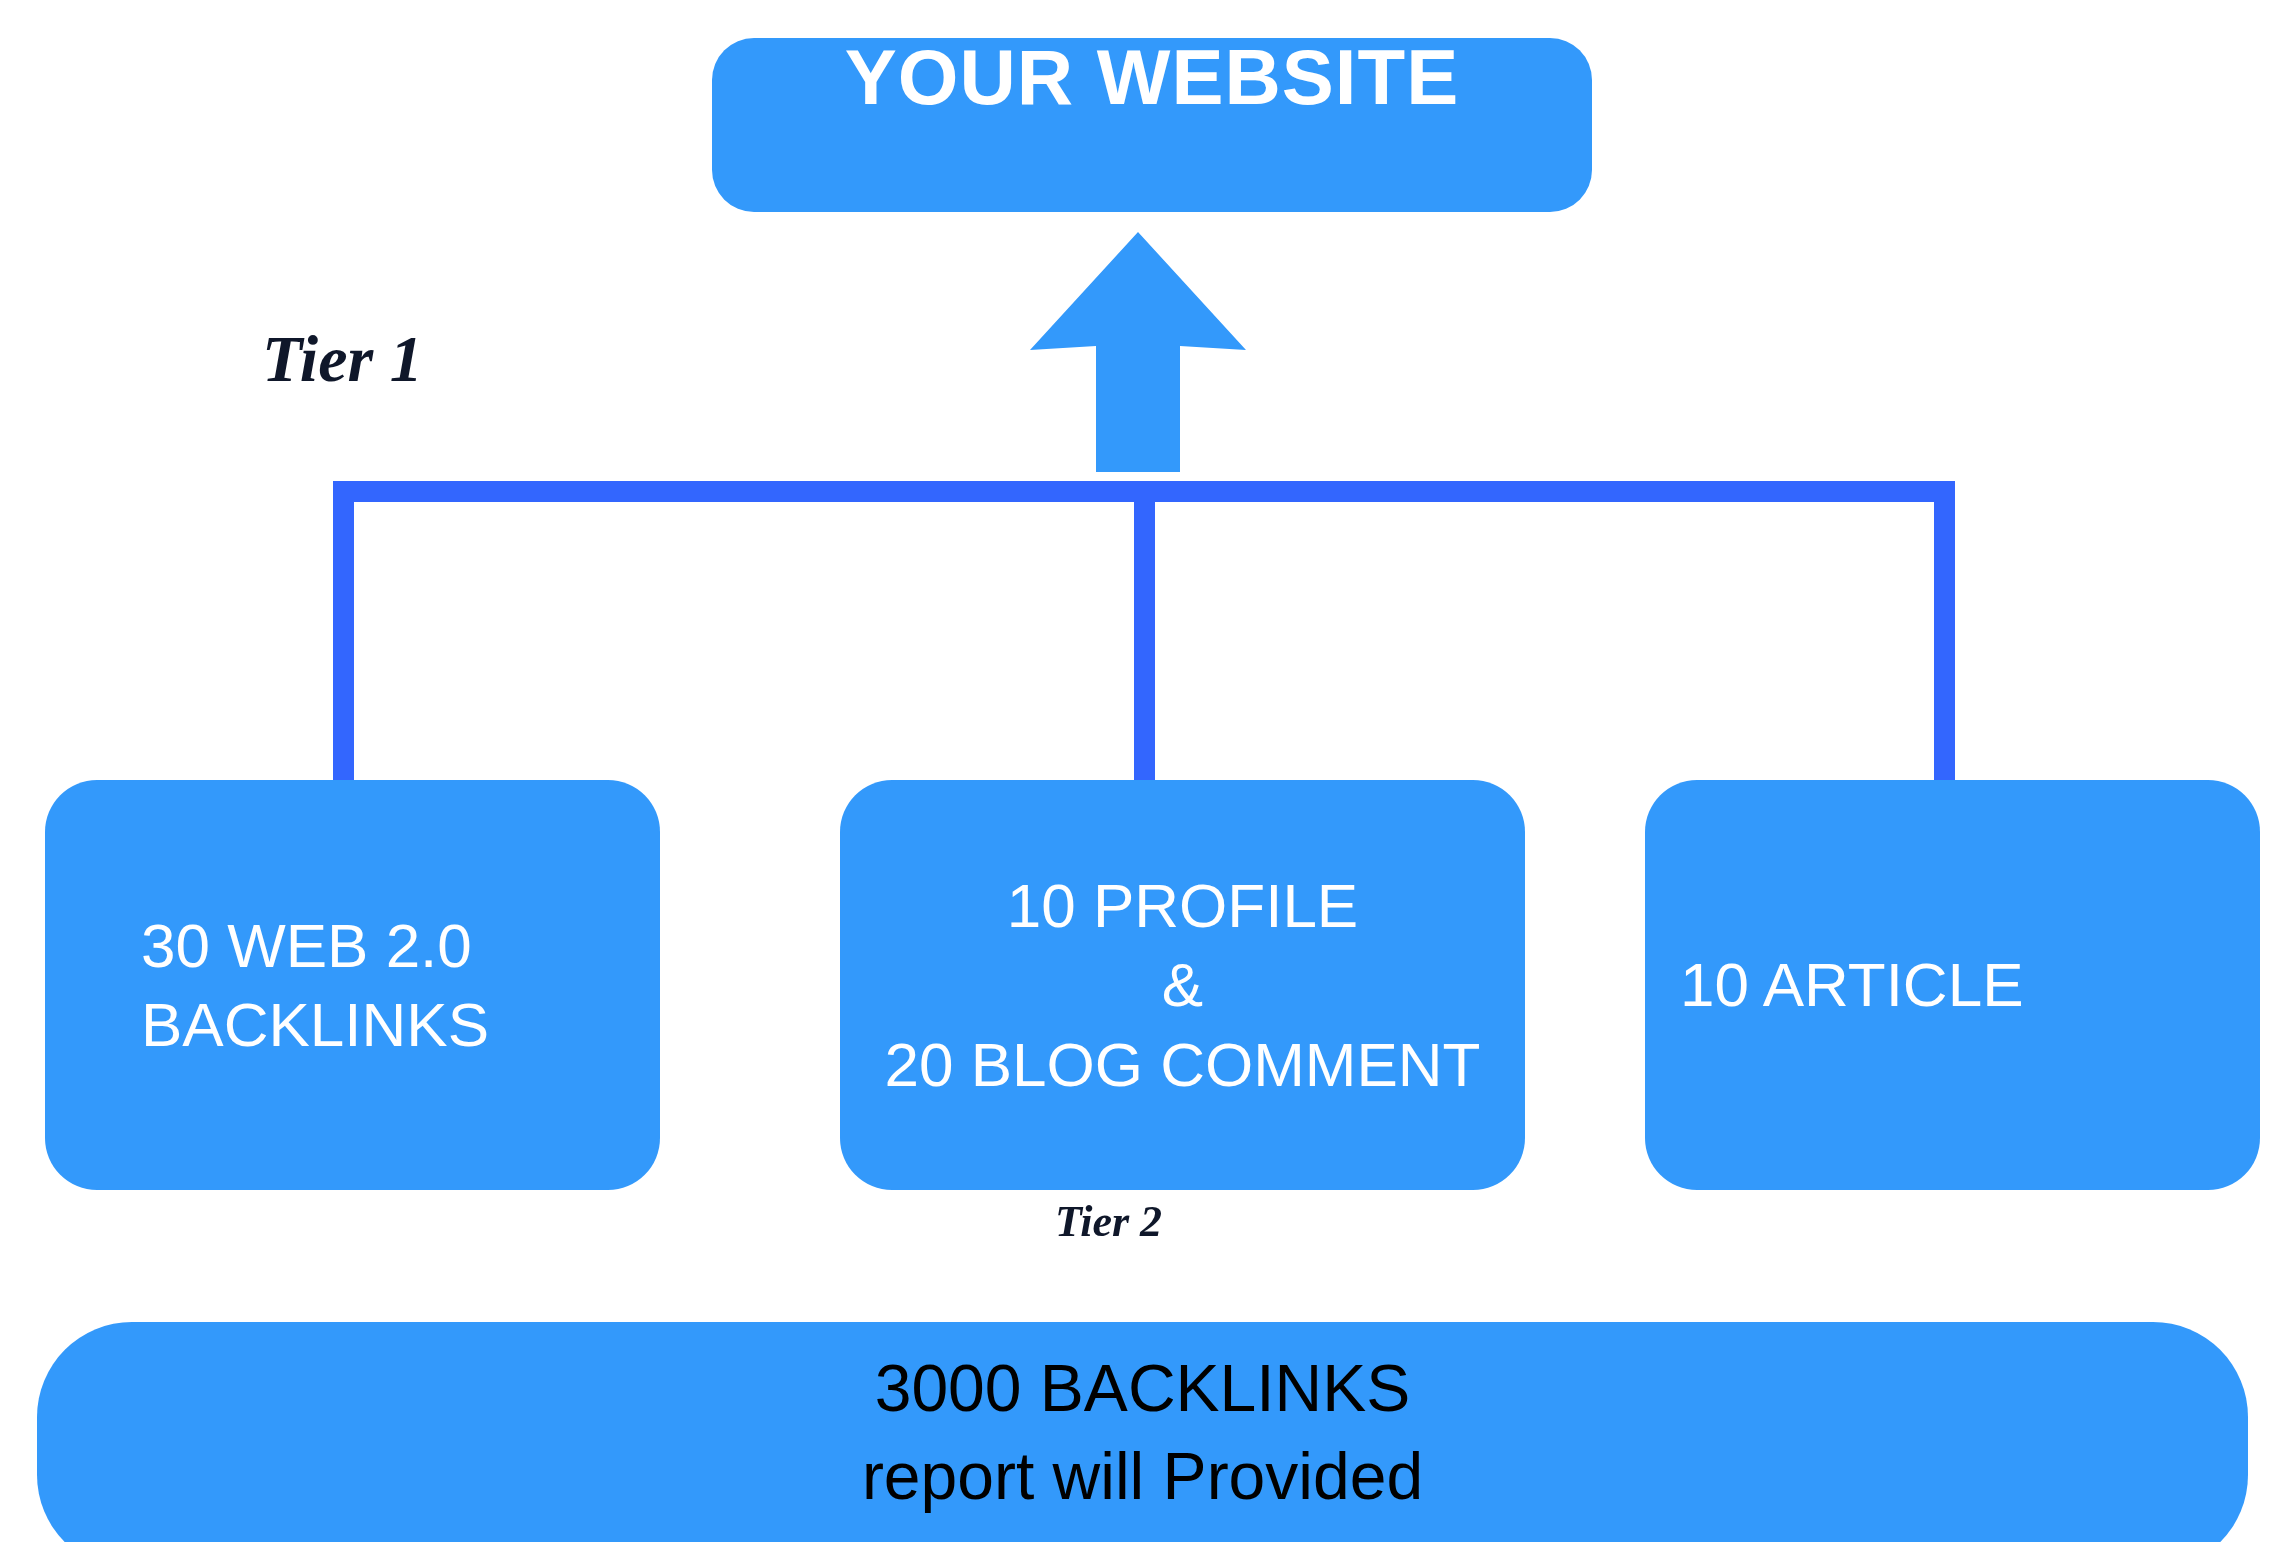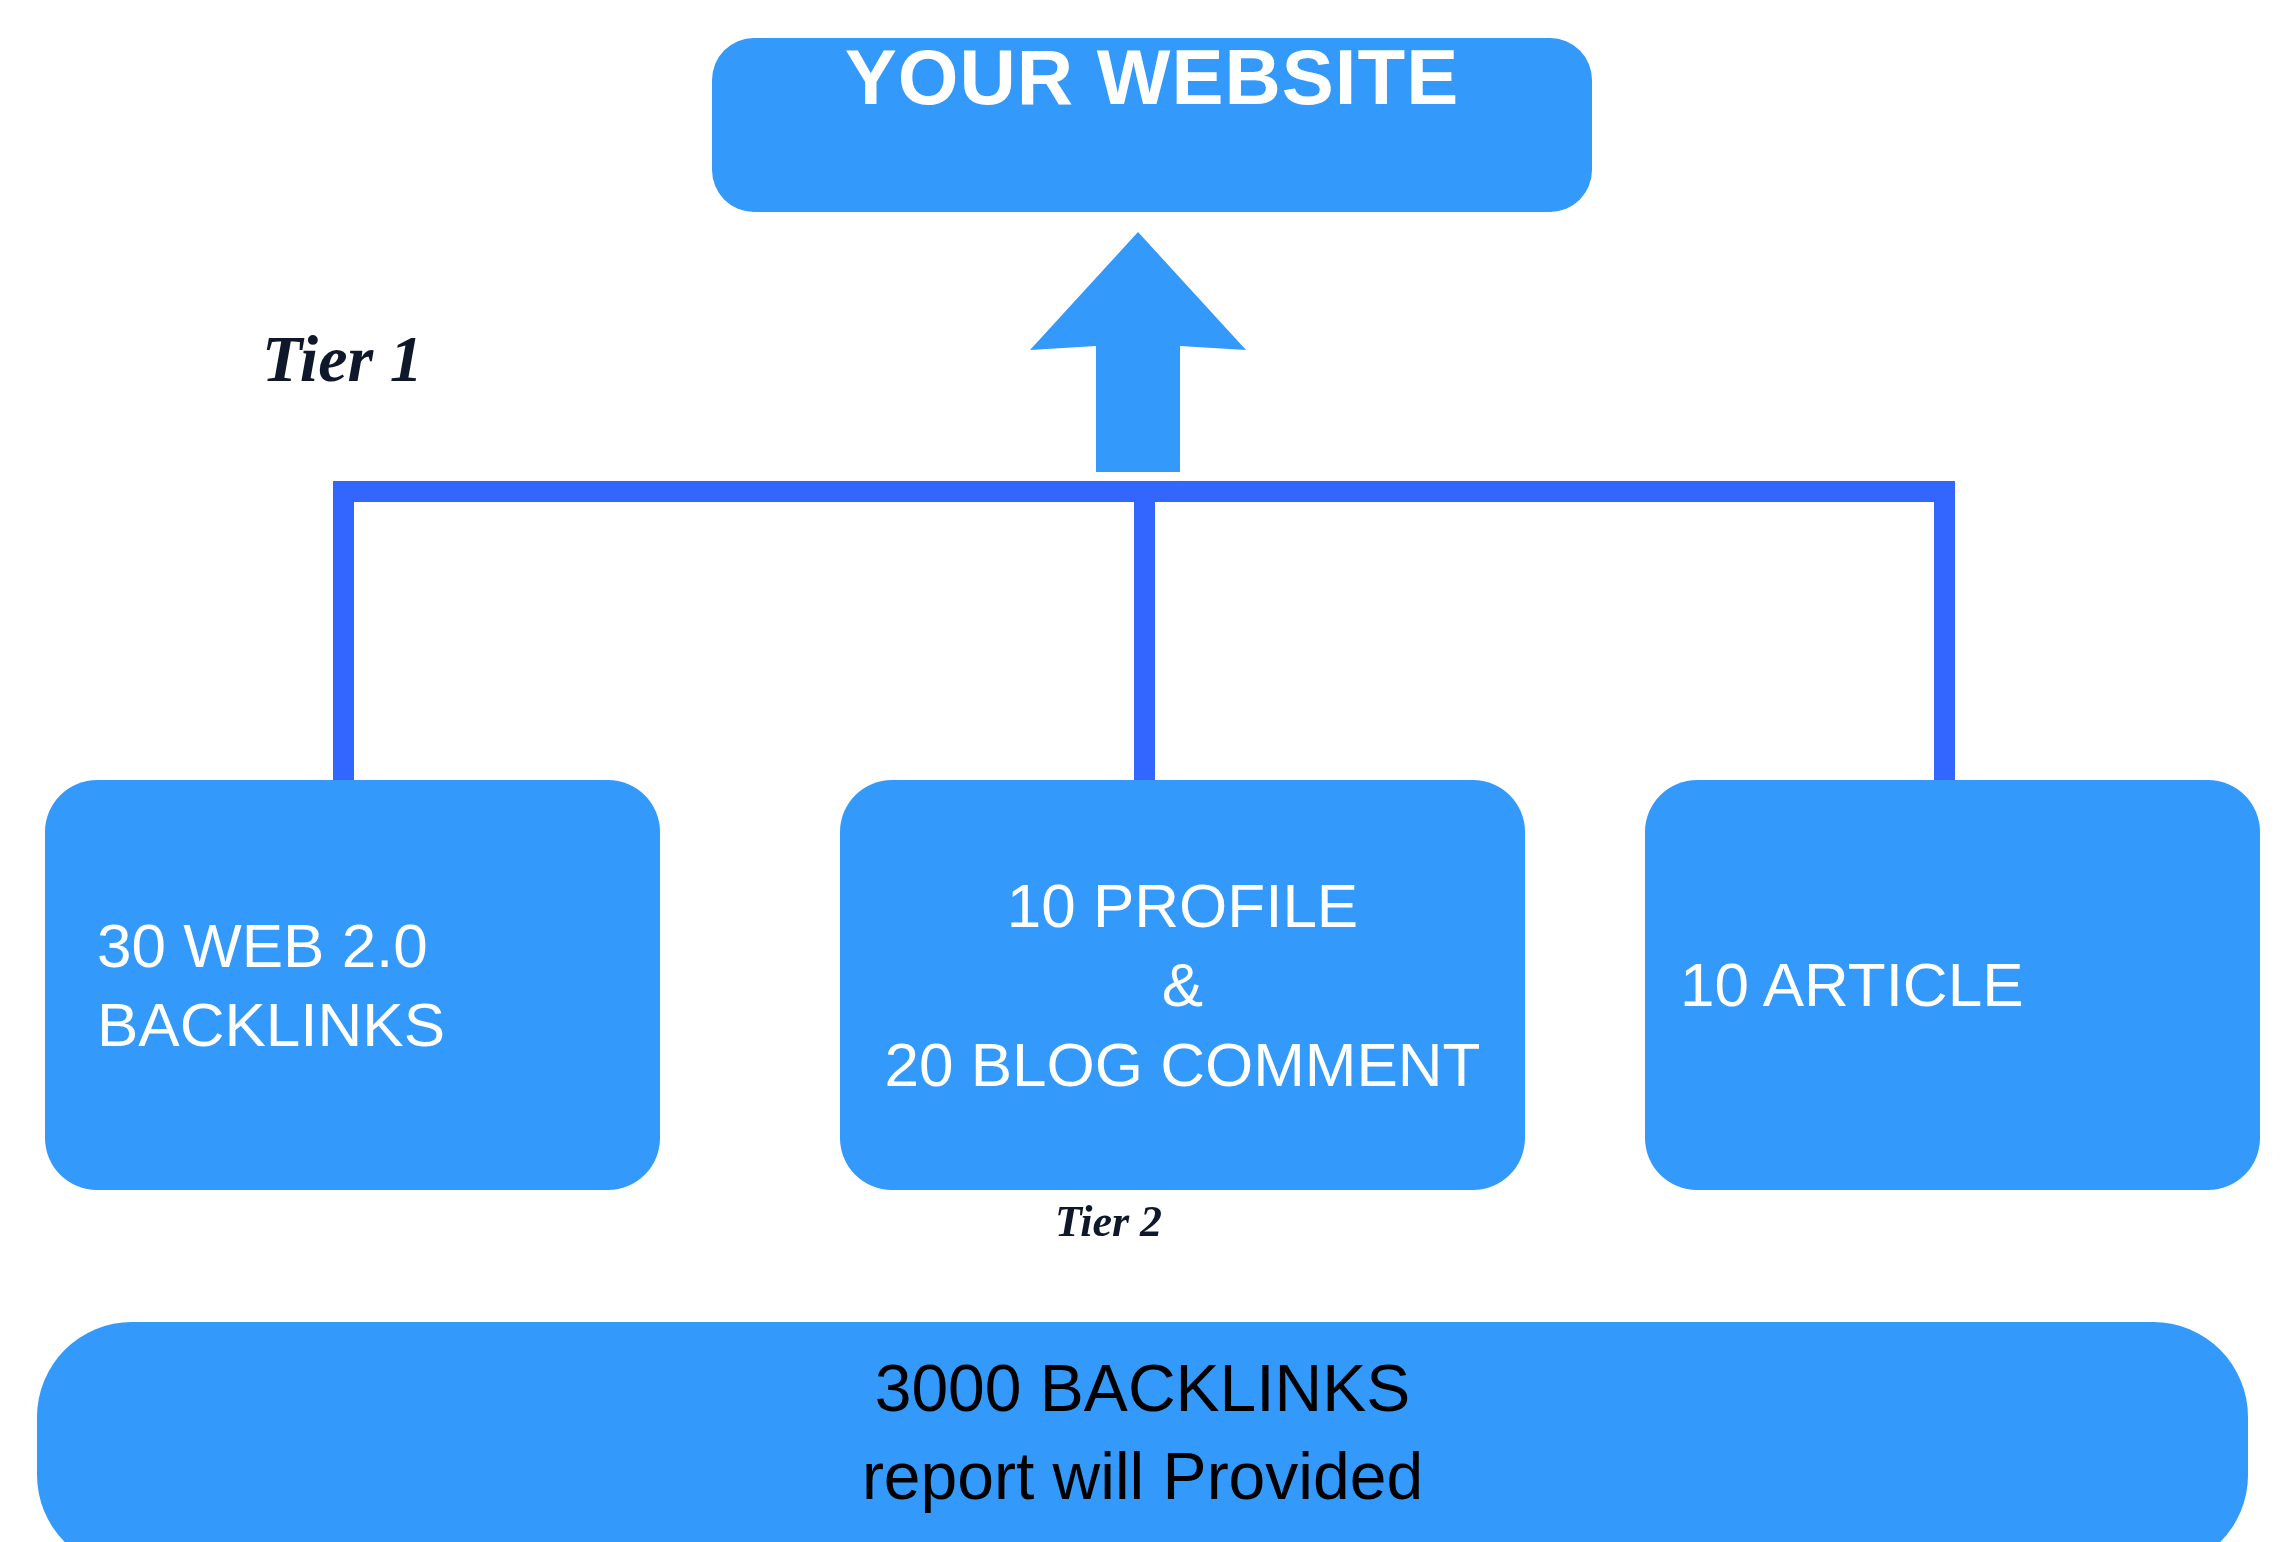--- a/index.html
+++ b/index.html
@@ -113,21 +113,21 @@
     flex-direction: column;
     justify-content: center;
     color: #ffffff;
     font-size: 62px;
     line-height: 1.28;
     font-weight: 400;
   }
   .svc-left {
     left: 45px;
     width: 615px;
-    padding-left: 52px;
+    padding-left: 96px;
     align-items: flex-start;
     text-align: left;
   }
   .svc-mid {
     left: 840px;
     width: 685px;
     align-items: center;
     text-align: center;
   }
   .svc-right {

